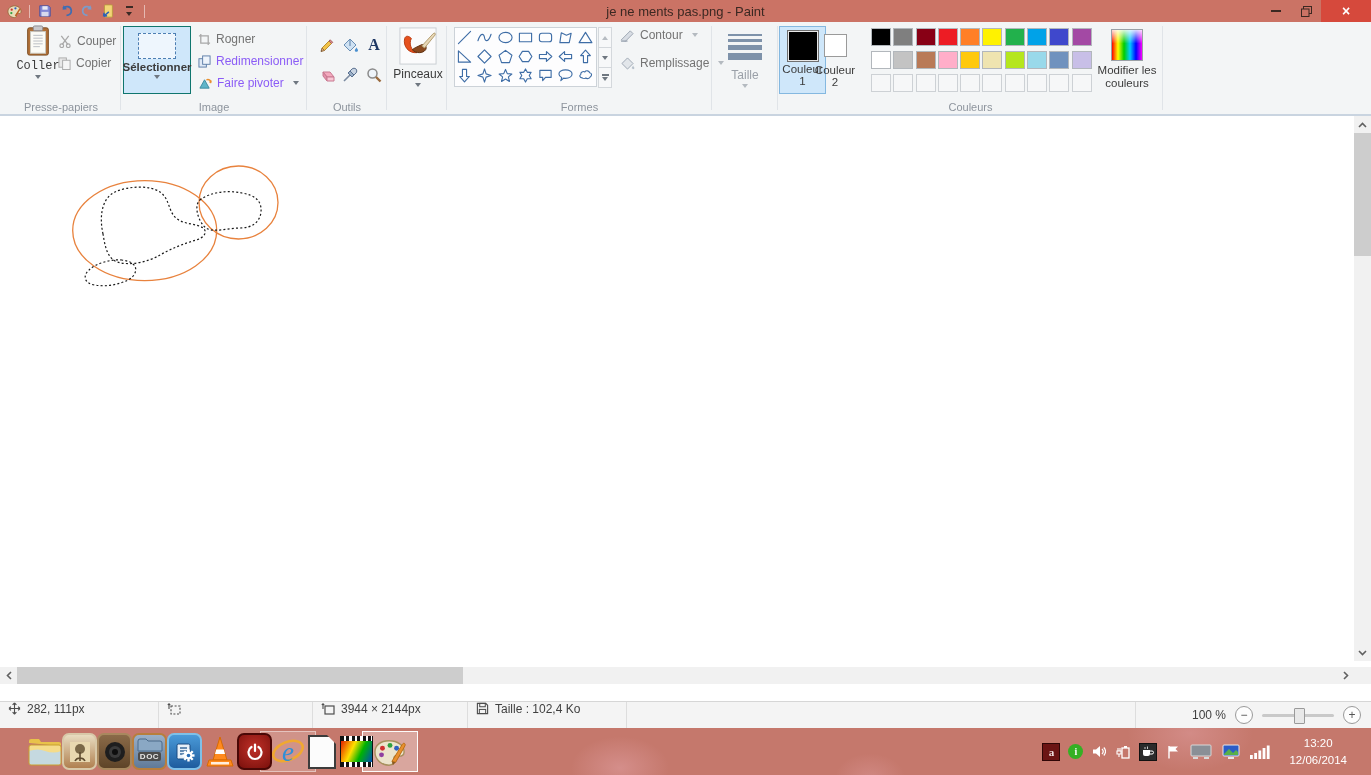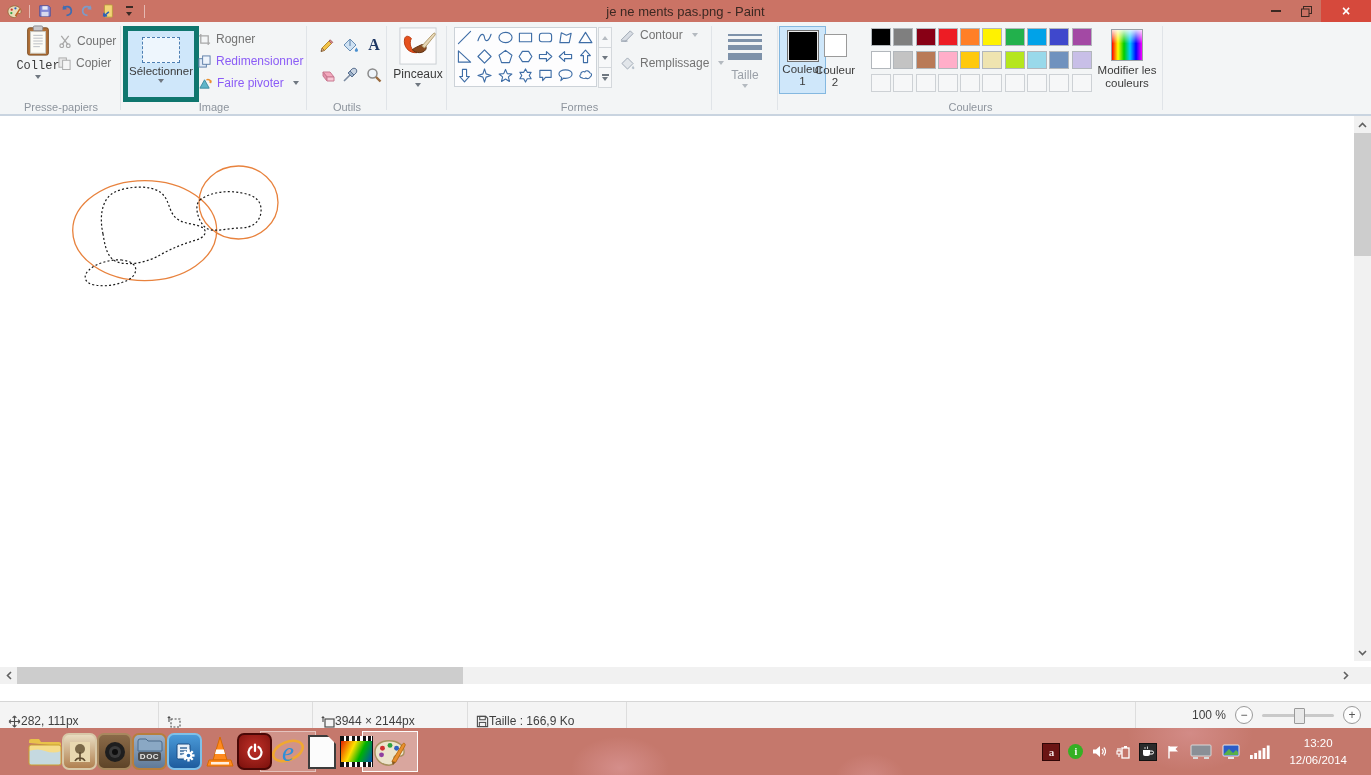--- a/index.html
+++ b/index.html
@@ -35,21 +35,21 @@
   .grp-caption{position:absolute;bottom:1px;left:0;right:0;text-align:center;font-size:11px;color:#8d949d;}
   .vsep{position:absolute;top:4px;bottom:4px;width:1px;background:#e0e4e8;}
   .bigbtn{position:absolute;display:flex;flex-direction:column;align-items:center;}
   .bigbtn .lbl{font-size:12px;color:#3b3b3b;margin-top:2px;}
   .caret{width:0;height:0;border-left:3.5px solid transparent;border-right:3.5px solid transparent;border-top:4px solid #6f7780;margin-top:2px;}
   .caret.dis{border-top-color:#b4bac0;}
   .caret-inline{display:inline-block;width:0;height:0;border-left:3.5px solid transparent;border-right:3.5px solid transparent;border-top:4px solid #6f7780;margin-left:4px;vertical-align:middle;}
   .caret-inline.dis{border-top-color:#b4bac0;}
   .smallrow{position:absolute;display:flex;align-items:center;gap:5px;font-size:12px;color:#8b5cf6;white-space:nowrap;}
   .smallrow.dis{color:#737373;}
-  .selbtn{background:#cfe7fa;border:5px solid #0f766e;}
+  .selbtn{background:#cfe7fa;border:1px solid #0f766e;font-weight:bold;}
   .dashrect{width:36px;height:24px;border:1.5px dashed #4d7fb3;margin-top:6px;background:#eef6fd;}
   .toolbtn{position:absolute;width:22px;height:22px;display:flex;align-items:center;justify-content:center;}
   .texttool{font-family:"Liberation Serif",serif;font-weight:bold;color:#1f3864;font-size:16px;}
   .gallery{position:absolute;left:6px;top:5px;width:141px;height:58px;background:#fdfdfe;border:1px solid #ccd2d8;display:grid;grid-template-columns:repeat(7,1fr);}
   .shape-cell{width:19.5px;height:18.5px;display:flex;align-items:center;justify-content:center;}
   .shape-scroll{position:absolute;left:150px;top:5px;width:14px;height:60px;display:flex;flex-direction:column;}
   .ssb{flex:1;display:flex;align-items:center;justify-content:center;flex-direction:column;border:1px solid #d4d8dc;background:#f7f8f9;margin-bottom:-1px;}
   .tri-up{width:0;height:0;border-left:3.5px solid transparent;border-right:3.5px solid transparent;border-bottom:4px solid #b7bcc2;}
   .tri-down{width:0;height:0;border-left:3.5px solid transparent;border-right:3.5px solid transparent;border-top:4px solid #6f7780;}
   .ssb-bar{width:7px;height:1.5px;background:#6f7780;margin-bottom:1px;}
@@ -71,21 +71,21 @@
   .canvas{position:absolute;left:0;top:0;width:1354px;height:545px;background:#fff;}
   .vscroll{position:absolute;right:0;top:0;width:17px;height:545px;background:#f1f1f1;}
   .vthumb{position:absolute;left:0;top:17px;width:17px;height:123px;background:#cdcdcd;}
   .hscroll{position:absolute;left:0;bottom:17px;width:1354px;height:17px;background:#f1f1f1;}
   .hthumb{position:absolute;left:17px;top:0;width:446px;height:17px;background:#cdcdcd;}
   .scroll-arrow{position:absolute;width:17px;height:17px;display:flex;align-items:center;justify-content:center;background:#f1f1f1;}
   .corner{position:absolute;right:0;bottom:17px;width:17px;height:17px;background:#f1f1f1;}
 
   
   .statusbar{height:26px;background:#f4f4f4;border-top:1px solid #d6d6d6;display:flex;align-items:stretch;font-size:12px;color:#3f3f3f;flex:0 0 auto;}
-  .ssec{display:flex;align-items:flex-end;padding-left:8px;border-right:1px solid #ddd;}
+  .ssec{display:flex;align-items:flex-start;gap:6px;padding-left:8px;border-right:1px solid #ddd;}
   .ssec.s1{width:150px;}.ssec.s2{width:145px;}.ssec.s3{width:146px;}.ssec.s4{width:150px;}
   .ssec.sfill{flex:1;border-right:1px solid #ddd;}
   .zoomsec{width:225px;display:flex;align-items:center;justify-content:flex-end;gap:9px;padding-right:10px;}
   .zbtn{width:16px;height:16px;border-radius:50%;border:1px solid #9a9a9a;background:#fdfdfd;display:flex;align-items:center;justify-content:center;color:#555;font-size:12px;line-height:1;}
   .ztrack{width:72px;height:3px;background:#c9c9c9;position:relative;border-radius:2px;}
   .zthumb{position:absolute;left:32px;top:-6px;width:9px;height:14px;background:#e8e8e8;border:1px solid #9a9a9a;border-radius:1px;}
 
   
   .taskbar{height:47px;flex:0 0 auto;display:flex;align-items:center;position:relative;
     background:
@@ -557,21 +557,21 @@
           <rect x="4" y="4" width="9" height="8" fill="none" stroke="#4d4d4d" stroke-width="1.2"></rect>
         </svg>
       <span>3944 × 2144px</span>
     </div>
     <div class="ssec s4">
       <svg width="13" height="13" viewBox="0 0 14 14">
           <path d="M1.5,1.5 H10.5 L12.5,3.5 V12.5 H1.5 Z" fill="none" stroke="#4d4d4d" stroke-width="1.2"></path>
           <rect x="4" y="1.5" width="6" height="3.6" fill="none" stroke="#4d4d4d" stroke-width="1.1"></rect>
           <rect x="3.6" y="8" width="6.8" height="4.4" fill="none" stroke="#4d4d4d" stroke-width="1.1"></rect>
         </svg>
-      <span>Taille : 166,9 Ko</span>
+      <span>Taille : 102,4 Ko</span>
     </div>
     <div class="ssec sfill"></div>
     <div class="zoomsec">
       <span>100 %</span>
       <span class="zbtn">−</span>
       <span class="ztrack">
           <span class="zthumb"></span>
         </span>
       <span class="zbtn">+</span>
     </div>

